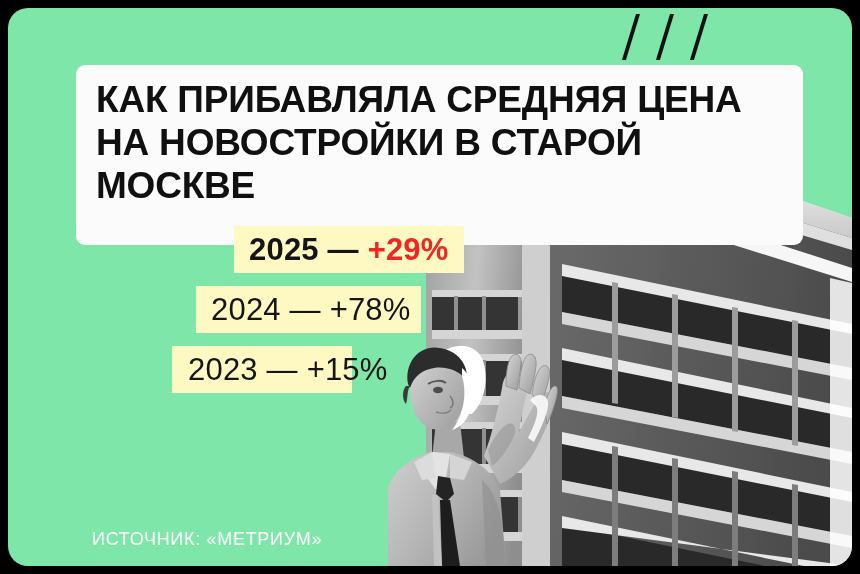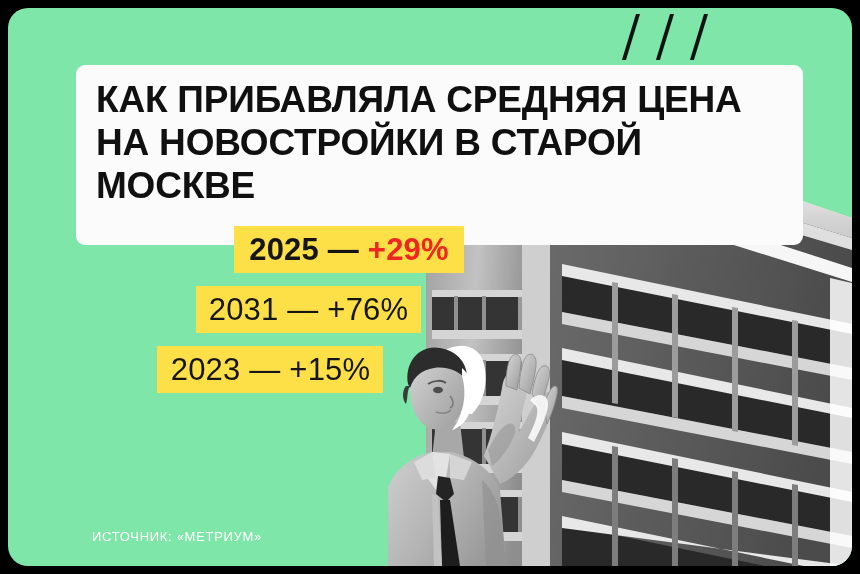--- a/index.html
+++ b/index.html
@@ -92,52 +92,52 @@
     line-height: 43px;
     letter-spacing: -0.2px;
     color: #101010;
     text-transform: uppercase;
     white-space: pre-line;
   }
 
   
   .stat-row {
     position: absolute;
-    background: #fde047;
+    background: #fef9c3;
     height: 47px;
     display: flex;
     align-items: center;
-    justify-content: center;
+    justify-content: flex-start;
     box-sizing: border-box;
     padding: 0 15px;
     white-space: nowrap;
   }
   .stat-text {
     font-family: "Liberation Sans", sans-serif;
     font-size: 31px;
     line-height: 31px;
     color: #151515;
     letter-spacing: 0.2px;
   }
   .stat-row.highlight .stat-text { font-weight: 700; }
   .stat-value.red { color: #ee2722; }
 
   #row-0 { left: 226px; top: 218px; width: 230px; }
   #row-1 { left: 188px; top: 278px; width: 225px; }
-  #row-2 { left: 149px; top: 338px; width: 226px; padding-left: 16px; }
+  #row-2 { left: 164px; top: 338px; width: 180px; padding-left: 16px; }
   #row-3 { left: 118px; top: 398px; width: 228px; }
   #row-4 { left:  84px; top: 458px; width: 227px; }
 
   
   #source-caption {
     position: absolute;
     left: 84px;
     top: 521px;
     font-family: "Liberation Sans", sans-serif;
-    font-size: 13px;
+    font-size: 18px;
     letter-spacing: 0.7px;
     font-weight: 400;
     color: #ffffff;
     text-transform: uppercase;
   }
 </style>
 </head>
 <body>
 
 <div id="infographic-card">
@@ -311,21 +311,21 @@
     <h1 id="title-text">КАК ПРИБАВЛЯЛА СРЕДНЯЯ ЦЕНА
 НА НОВОСТРОЙКИ В СТАРОЙ
 МОСКВЕ</h1>
   </div>
 
   <div class="stat-row highlight" id="row-0">
     <span class="stat-text"><span>2025</span> <span>—</span> <span class="stat-value red">+29%</span></span>
   </div>
 
   <div class="stat-row" id="row-1">
-    <span class="stat-text"><span>2031</span> <span>—</span> <span class="stat-value">+76%</span></span>
+    <span class="stat-text"><span>2024</span> <span>—</span> <span class="stat-value">+78%</span></span>
   </div>
 
   <div class="stat-row" id="row-2">
     <span class="stat-text"><span>2023</span> <span>—</span> <span class="stat-value">+15%</span></span>
   </div>
 
 
 
   <div id="source-caption">ИСТОЧНИК: «МЕТРИУМ»</div>
 

